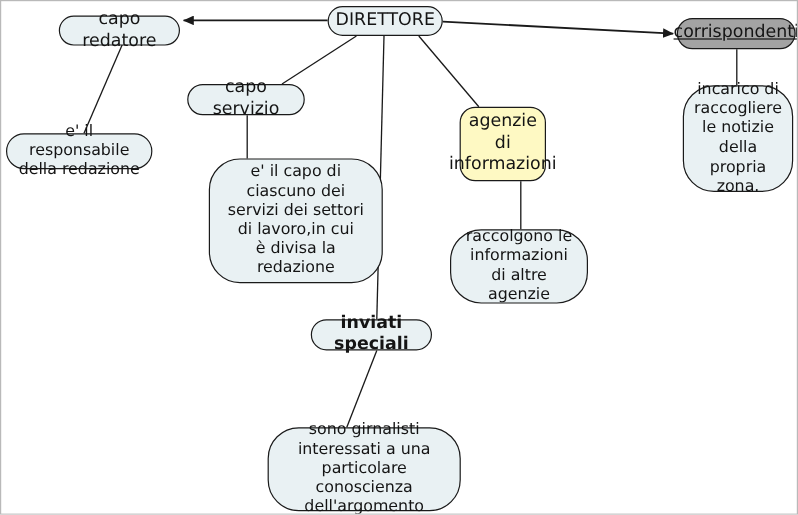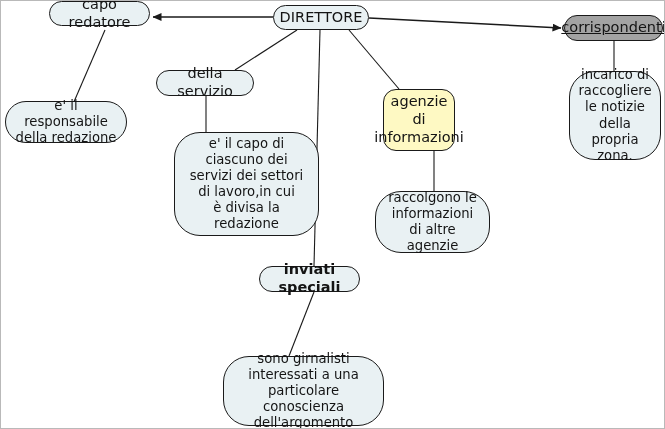--- a/index.html
+++ b/index.html
@@ -68,28 +68,28 @@
         <line x1="319" y1="29" x2="313" y2="265" stroke="#1a1a1a" stroke-width="1.1"></line>
         <line x1="104" y1="29" x2="69" y2="110" stroke="#1a1a1a" stroke-width="1.1"></line>
         <line x1="205" y1="95" x2="205" y2="131" stroke="#1a1a1a" stroke-width="1.1"></line>
         <line x1="433" y1="150" x2="433" y2="190" stroke="#1a1a1a" stroke-width="1.1"></line>
         <line x1="613" y1="40" x2="613" y2="70" stroke="#1a1a1a" stroke-width="1.1"></line>
         <line x1="313" y1="291" x2="288" y2="355" stroke="#1a1a1a" stroke-width="1.1"></line>
       </g>
   </svg>
   <div id="node-layer">
       <div class="node concept" style="left: 272px; top: 4px; width: 96px; height: 25px; background: rgb(233, 241, 243); border-color: rgb(26, 26, 26);"><span>DIRETTORE</span></div>
-      <div class="node concept" style="left: 48px; top: 0; width: 101px; height: 25px; background: rgb(233, 241, 243); border-color: rgb(26, 26, 26);"><span>capo redatore</span></div>
+      <div class="node concept" style="left: 48px; top: 12px; width: 101px; height: 25px; background: rgb(233, 241, 243); border-color: rgb(26, 26, 26);"><span>capo redatore</span></div>
       <div class="node concept" style="left: 563px; top: 14px; width: 99px; height: 26px; background: #a3a3a3; border-color: rgb(26, 26, 26); text-decoration: underline;"><span>corrispondenti</span></div>
-      <div class="node concept" style="left: 155px; top: 69px; width: 98px; height: 26px; background: rgb(233, 241, 243); border-color: rgb(26, 26, 26);"><span>della servizio</span></div>
+      <div class="node concept" style="left: 155px; top: 69px; width: 98px; height: 26px; background: rgb(233, 241, 243); border-color: rgb(26, 26, 26);"><span>capo servizio</span></div>
       <div class="node concept" style="left: 382px; top: 88px; width: 72px; height: 62px; background: #fef9c3; border-color: rgb(26, 26, 26);"><span>agenzie
 di
 informazioni</span></div>
       <div class="node concept" style="left: 258px; top: 265px; width: 101px; height: 26px; background: rgb(233, 241, 243); border-color: rgb(26, 26, 26); font-weight: bold;"><span>inviati speciali</span></div>
-      <div class="node detail" style="left: 4px; top: 100px; width: 122px; height: 42px; background: rgb(233, 241, 243); border-color: rgb(26, 26, 26);"><span>e' il responsabile
+      <div class="node detail" style="left: 4px; top: 110px; width: 122px; height: 30px; background: rgb(233, 241, 243); border-color: rgb(26, 26, 26);"><span>e' il responsabile
 della redazione</span></div>
       <div class="node detail" style="left: 132px; top: 131px; width: 145px; height: 104px; background: rgb(233, 241, 243); border-color: rgb(26, 26, 26); margin-left: 41px;"><span>e' il capo di
 ciascuno dei
 servizi dei settori
 di lavoro,in cui
 è divisa la redazione</span></div>
       <div class="node detail" style="left: 374px; top: 190px; width: 115px; height: 62px; background: rgb(233, 241, 243); border-color: rgb(26, 26, 26);"><span>raccolgono le
 informazioni
 di altre agenzie</span></div>
       <div class="node detail" style="left: 568px; top: 70px; width: 92px; height: 89px; background: rgb(233, 241, 243); border-color: rgb(26, 26, 26);"><span>incarico di

